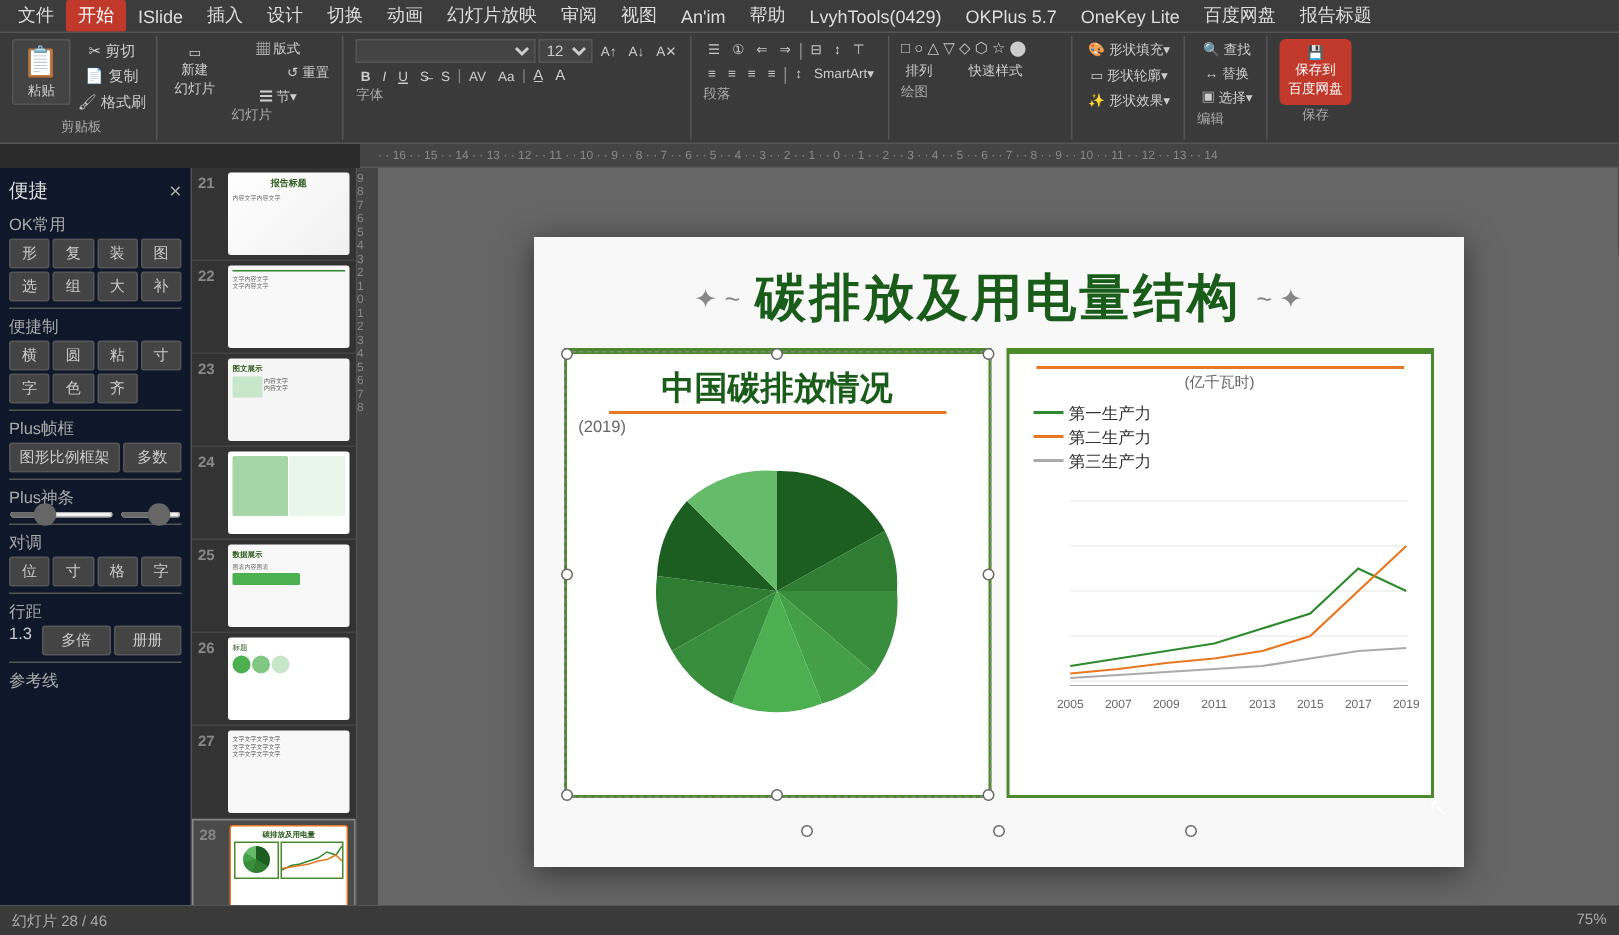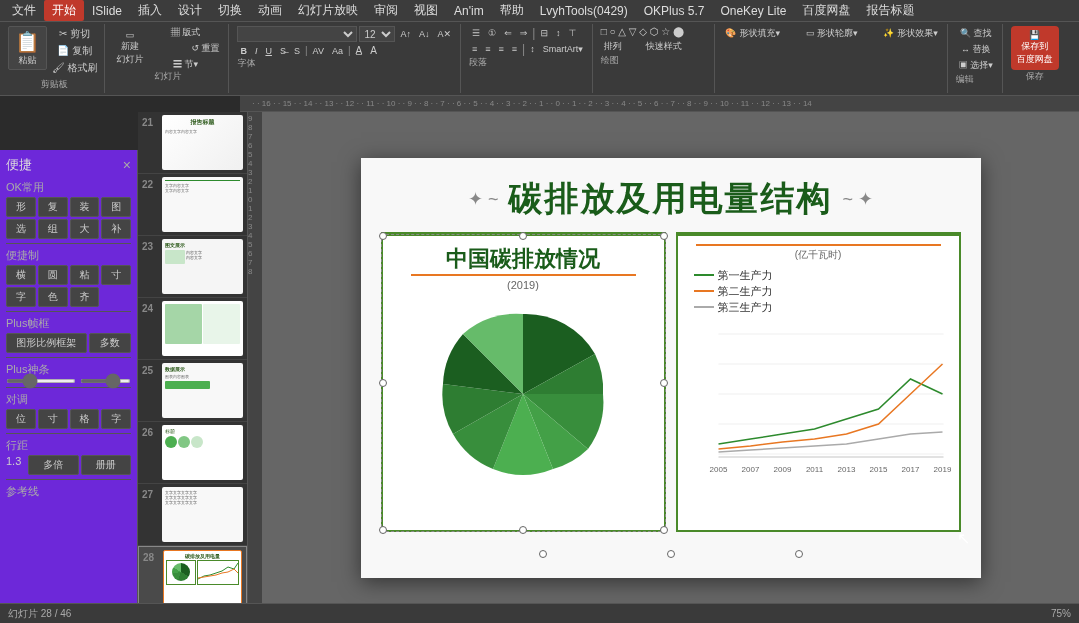--- a/index.html
+++ b/index.html
@@ -52,27 +52,26 @@
     }
 
     
     .main-layout {
       display: flex;
       height: calc(623px - 22px - 74px - 16px);
     }
 
     
     .left-panel {
-      width: 138px;
-      background: #6d28d9;
+      width: 128px;
+      background: #0f172a;
       border-right: 1px solid #555;
       padding: 6px;
       overflow-y: auto;
       flex-shrink: 0;
-      margin-top: 38px;
     }
     .panel-title {
       display: flex;
       justify-content: space-between;
       align-items: center;
       margin-bottom: 6px;
       font-size: 13px;
       color: #ddd;
     }
     .panel-close {
@@ -396,21 +395,21 @@
       <span style="font-size:10px;color:#ccc;">□ ○ △ ▽ ◇ ⬡ ☆ ⬤</span>
     </div>
     <div style="display:flex;gap:18px;align-items:center;">
       <button class="r-btn">排列</button>
       <button class="r-btn">快速样式</button>
     </div>
     <div style="font-size:9px;color:#aaa;">绘图</div>
   </div>
 
   <div style="display:flex;flex-direction:column;border-right:1px solid #555;padding:2px 6px;">
-    <div style="display:flex;gap:20px;">
+    <div style="display:flex;gap:2px;flex-direction:column;">
       <button class="r-btn">🎨 形状填充▾</button>
       <button class="r-btn">▭ 形状轮廓▾</button>
       <button class="r-btn">✨ 形状效果▾</button>
     </div>
   </div>
 
   <div style="display:flex;flex-direction:column;border-right:1px solid #555;padding:2px 6px;">
     <div style="display:flex;flex-direction:column;gap:1px;">
       <button class="r-btn">🔍 查找</button>
       <button class="r-btn">↔ 替换</button>
@@ -669,21 +668,21 @@
                 <div style="position:absolute;top:-4px;left:50%;margin-left:-4px;width:8px;height:8px;background:white;border:1px solid #666;border-radius:50%;"></div>
                 <div style="position:absolute;top:-4px;right:-4px;width:8px;height:8px;background:white;border:1px solid #666;border-radius:50%;"></div>
                 <div style="position:absolute;top:50%;margin-top:-4px;left:-4px;width:8px;height:8px;background:white;border:1px solid #666;border-radius:50%;"></div>
                 <div style="position:absolute;top:50%;margin-top:-4px;right:-4px;width:8px;height:8px;background:white;border:1px solid #666;border-radius:50%;"></div>
                 <div style="position:absolute;bottom:-4px;left:-4px;width:8px;height:8px;background:white;border:1px solid #666;border-radius:50%;"></div>
                 <div style="position:absolute;bottom:-4px;left:50%;margin-left:-4px;width:8px;height:8px;background:white;border:1px solid #666;border-radius:50%;"></div>
                 <div style="position:absolute;bottom:-4px;right:-4px;width:8px;height:8px;background:white;border:1px solid #666;border-radius:50%;"></div>
 
                 <div style="font-size:22px;color:#1a5c1a;font-weight:900;font-family:cursive;text-align:center;">中国碳排放情况</div>
                 <div style="border-bottom:2px solid #e87722;margin:0 20px;"></div>
-                <div style="font-size:11px;color:#666;text-align:center;margin:3px 0;">(2019)</div>
+                <div style="font-size:11px;color:#666;text-align:left;margin:3px 0;">(2019)</div>
 
                 <div class="pie-container">
                   <svg width="180" height="180" viewBox="0 0 180 180" class="pie-svg">
 
                     <path d="M90,90 L90,10 A80,80 0 0,1 162,50 Z" fill="#1b5e20"></path>
 
                     <path d="M90,90 L162,50 A80,80 0 0,1 170,90 Z" fill="#2e7d32"></path>
 
                     <path d="M90,90 L170,90 A80,80 0 0,1 155,145 Z" fill="#388e3c"></path>
                     <path d="M90,90 L155,145 A80,80 0 0,1 120,165 Z" fill="#43a047"></path>

